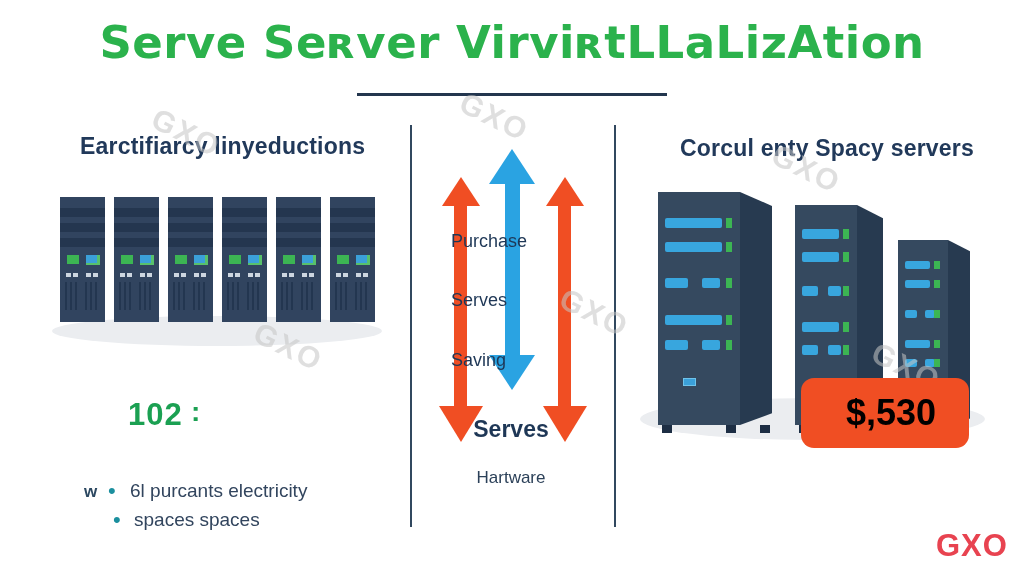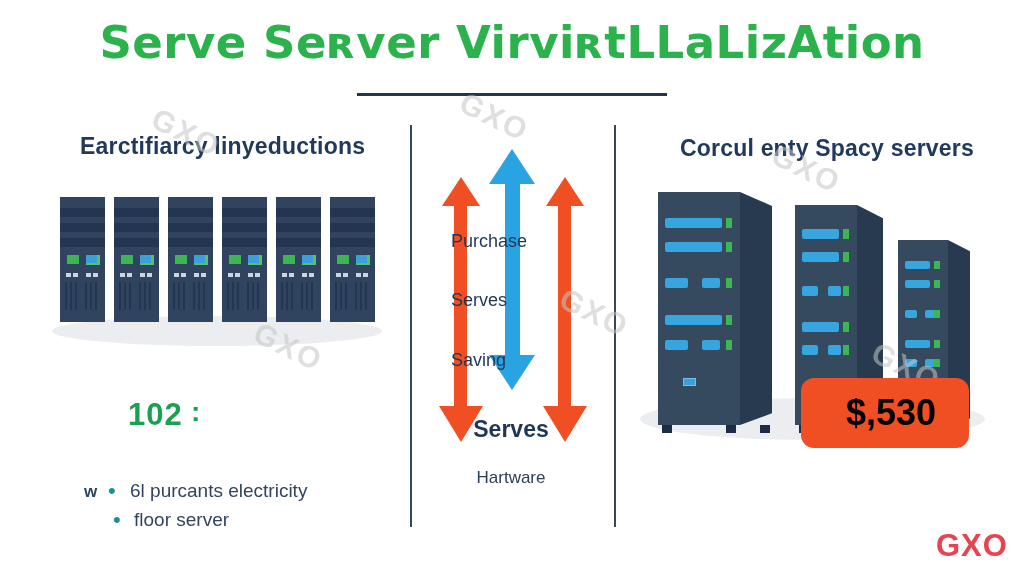--- a/index.html
+++ b/index.html
@@ -183,21 +183,21 @@
       </div>
     </div>
 
   <div class="ratio-num green-num" style="left:128px;top:397px">102</div>
   <div class="colon green-num" style="left:191px;top:396px">:</div>
 
   <div class="bullet-prefix">w</div>
   <div class="bullet" style="left:108px;top:478px">•</div>
   <div class="bullet-text" style="left:130px;top:480px">6l purcants electricity</div>
   <div class="bullet" style="left:113px;top:507px">•</div>
-  <div class="bullet-text" style="left:134px;top:509px">floor server</div>
+  <div class="bullet-text" style="left:134px;top:509px">spaces spaces</div>
 
   <div class="tri tri-blue-up"></div>
   <div class="shaft blue shaft-blue"></div>
   <div class="tri tri-blue-down"></div>
 
   <div class="tri tri-o-up tri-o1-up"></div>
   <div class="shaft orange-bg shaft-o1"></div>
   <div class="tri tri-o-down tri-o1-down"></div>
 
   <div class="tri tri-o-up tri-o2-up"></div>

